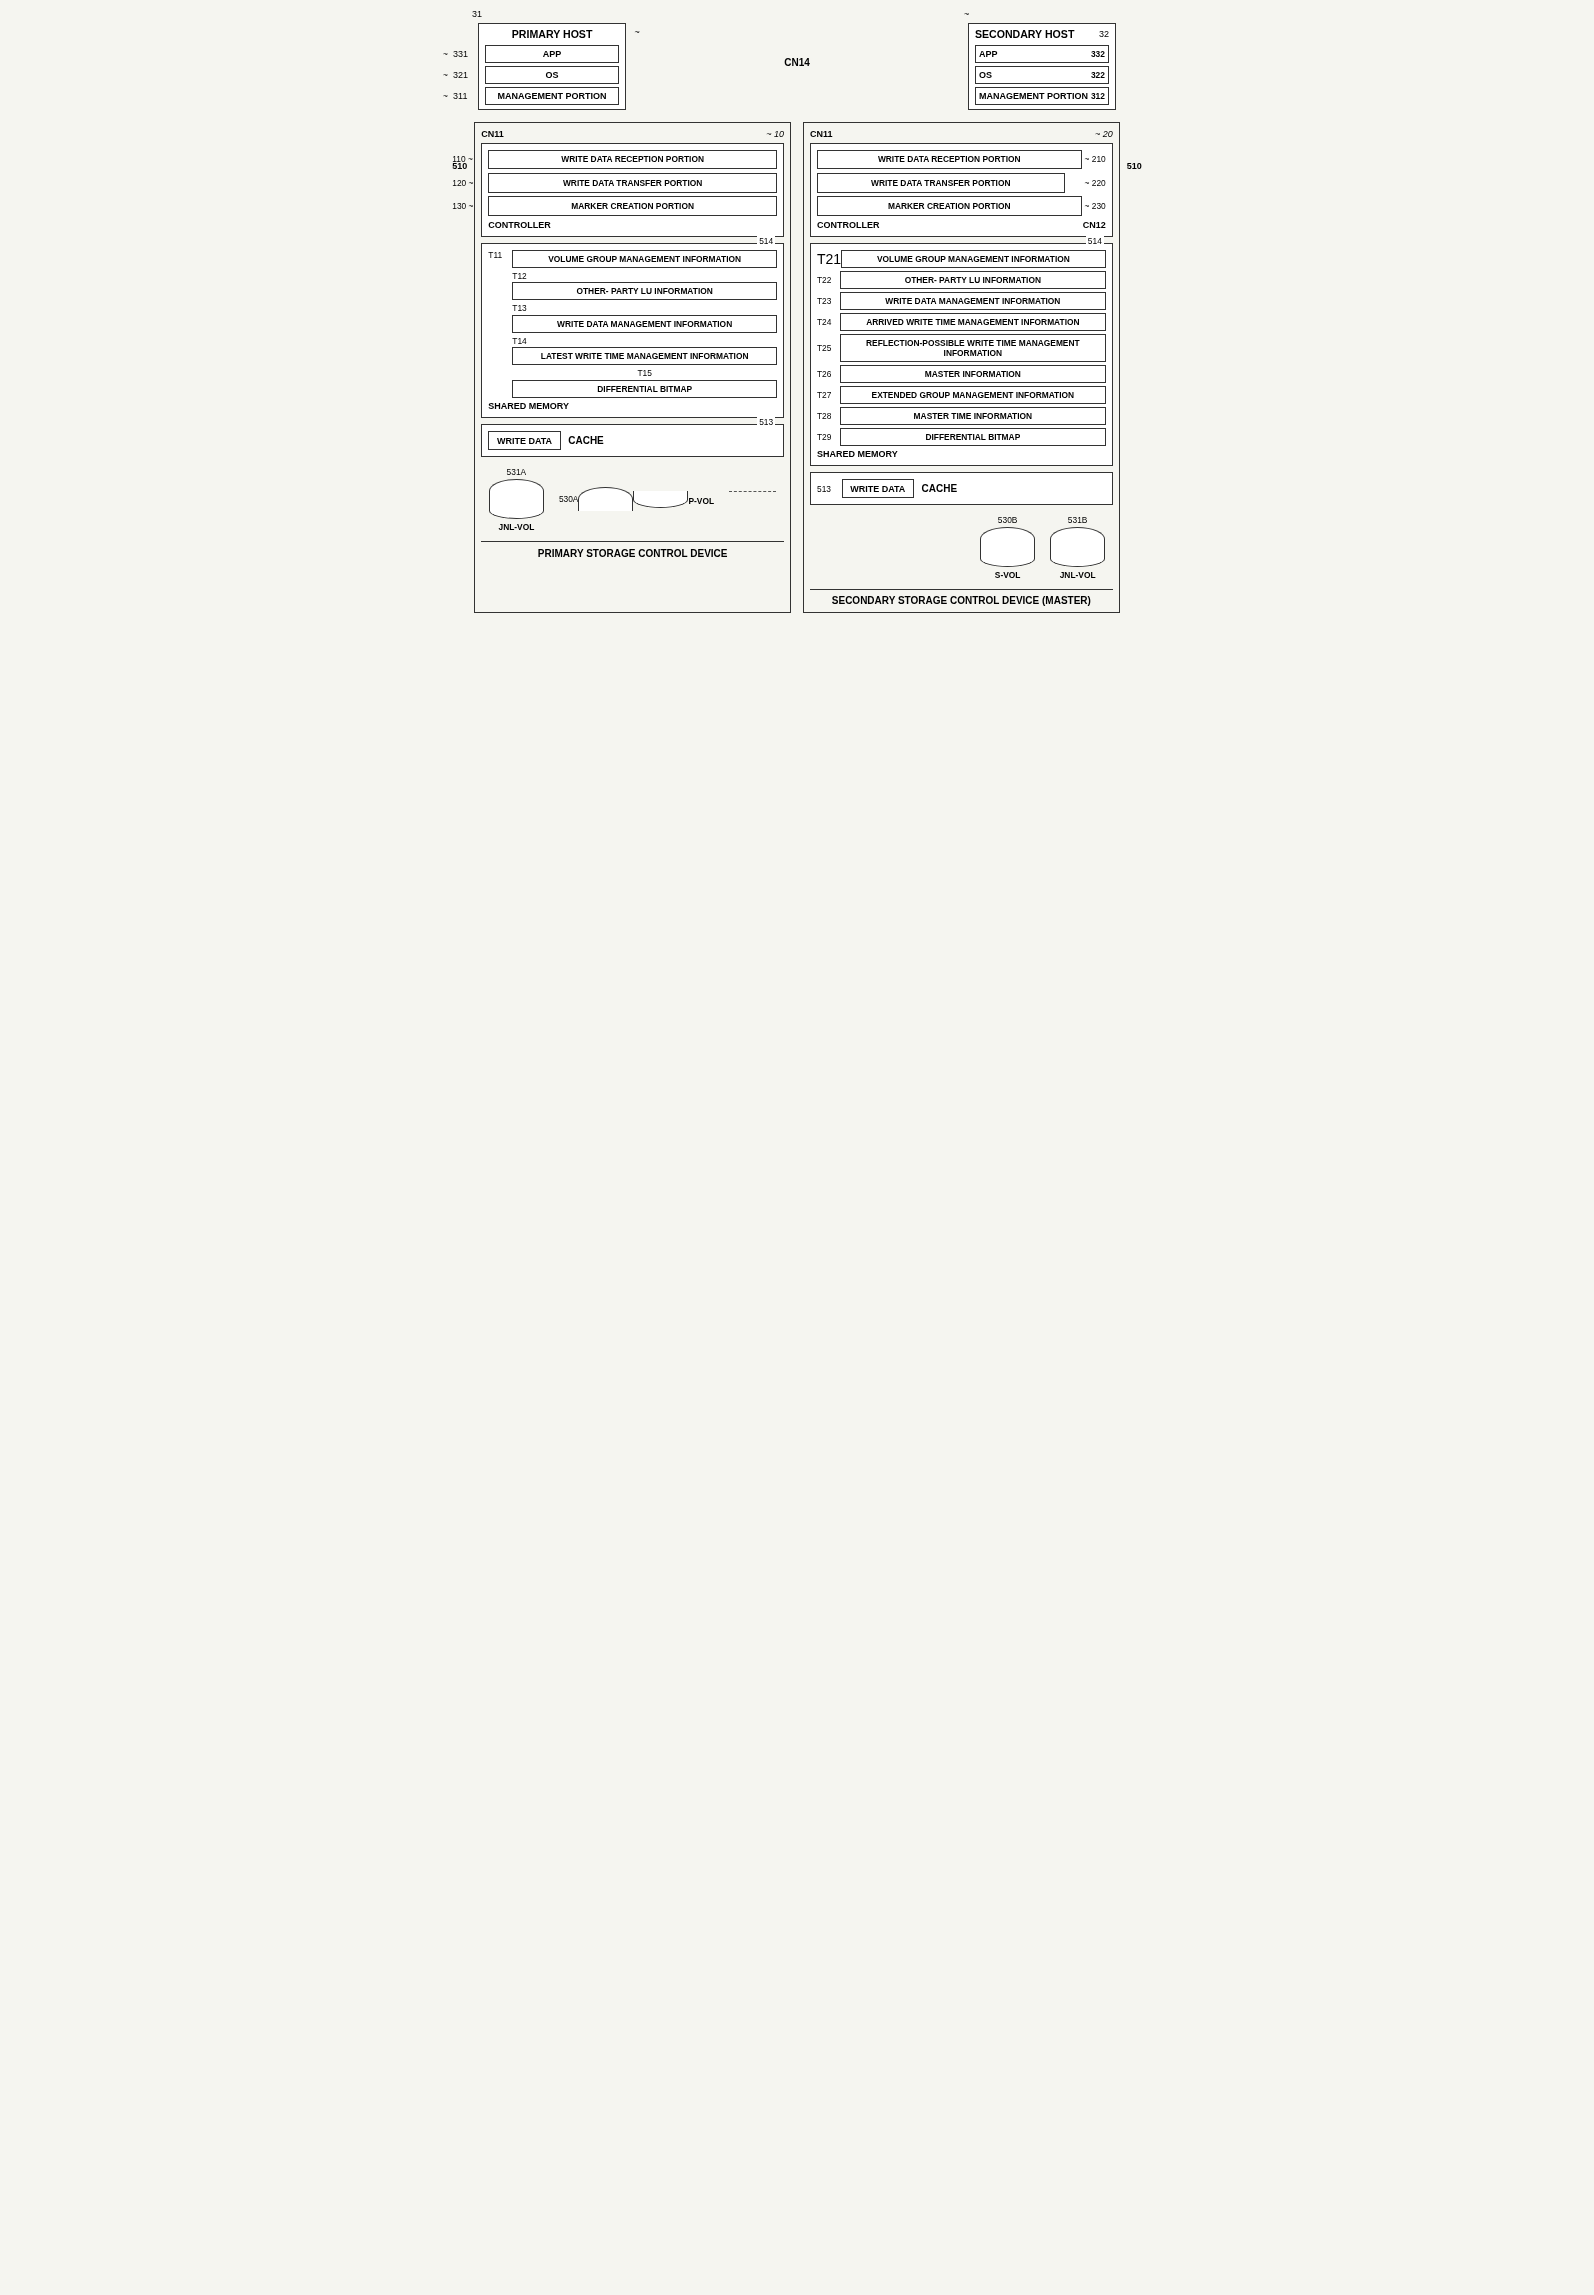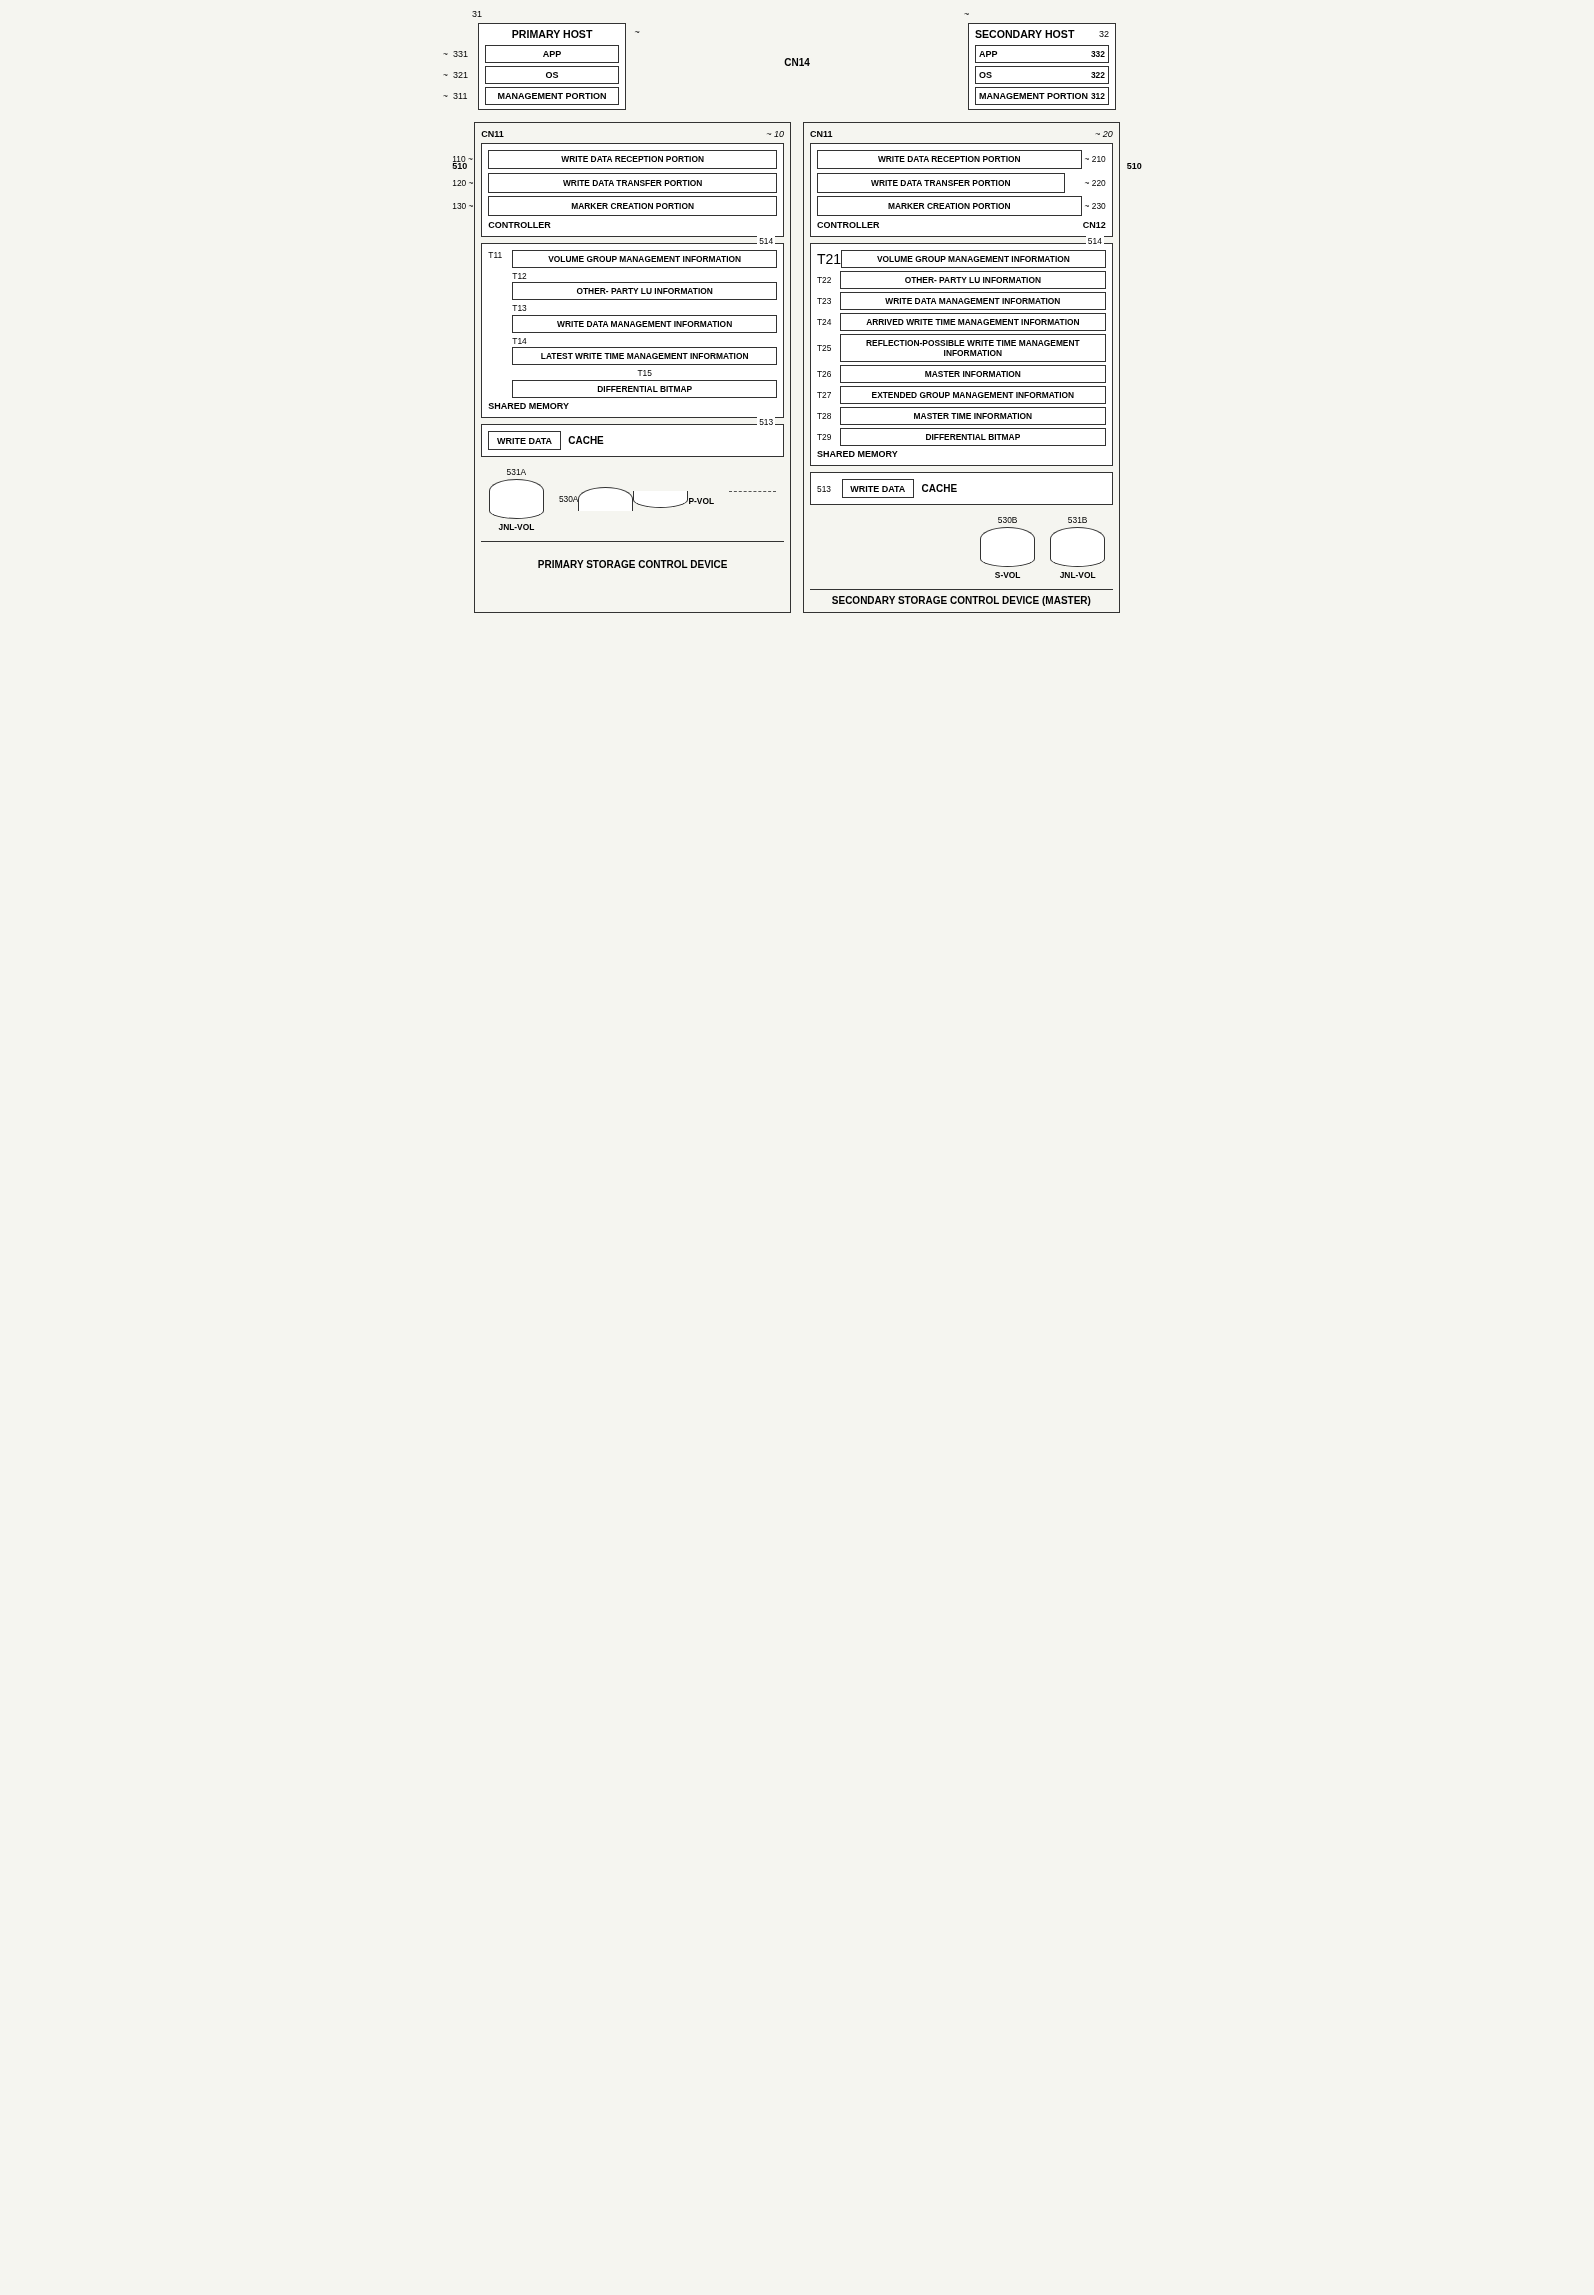--- a/index.html
+++ b/index.html
@@ -157,21 +157,21 @@
         <div style="display:flex; flex-direction:row; align-items:center; position:relative;">
           <span style="font-size:8.4px; margin-bottom:1.5px;">530A</span>
           <div style="width:55px; height:24px; border:1.5px solid #333; border-radius:50% 50% 0 0; background:white; border-bottom:none;"></div>
           <div style="width:55px; height:16.7px; border:1.5px solid #333; border-top:none; border-radius: 0 0 50% 50%; background:white;"></div>
           <div style="font-weight:bold; font-size:8.4px; margin-top:2.3px;">P-VOL</div>
         </div>
 
         <div style="flex:1; border-top:1.5px dashed #555; margin-top:-15px;"></div>
       </div>
 
-      <div style="text-align:center; font-weight:bold; font-size:10px; margin-top:6px; border-top:0.8px solid #333; padding-top:17px;">PRIMARY STORAGE CONTROL DEVICE</div>
+      <div style="text-align:center; font-weight:bold; font-size:10px; margin-top:6px; border-top:0.8px solid #333; padding-top:6px;">PRIMARY STORAGE CONTROL DEVICE</div>
     </div>
 
     <div style="flex:1; border:1.9px solid #333; padding:6px; position:relative; background:#f5f5f0;">
 
       <div style="position:absolute; right:-23px; top:38px; font-size:9px; font-weight:bold;">510</div>
 
       <div style="display:flex; justify-content:space-between; margin-bottom:3.8px;">
         <span style="font-size:9px; font-weight:bold;">CN11</span>
         <span style="font-size:9px; font-style:italic;">~ <span>20</span></span>
       </div>

